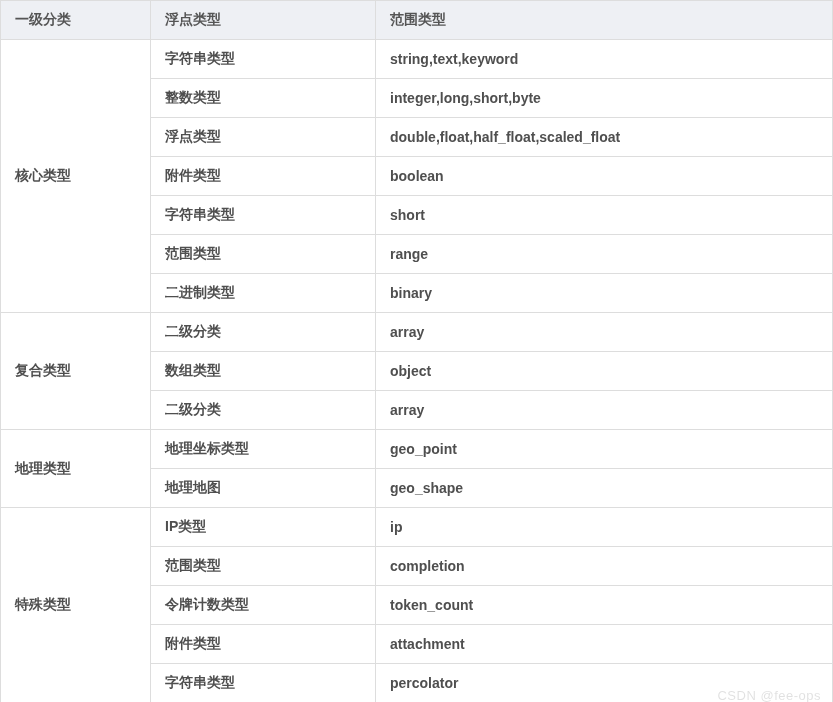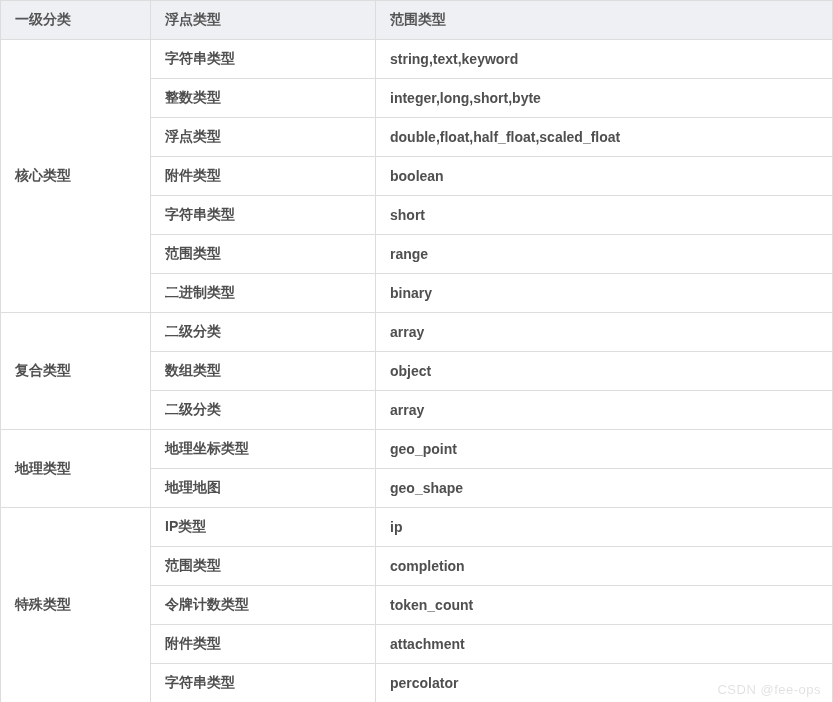--- a/index.html
+++ b/index.html
@@ -31,21 +31,21 @@
     background: #eef0f4;
     font-weight: bold;
     color: #555;
   }
   col.c1 { width: 150px; }
   col.c2 { width: 225px; }
   col.c3 { width: auto; }
   .watermark {
     position: absolute;
     right: 12px;
-    bottom: 6px;
+    bottom: 0;
     font-size: 13px;
     color: rgba(0,0,0,0.12);
     letter-spacing: 0.5px;
     pointer-events: none;
   }
 </style>
 </head>
 <body>
 
 <table>

